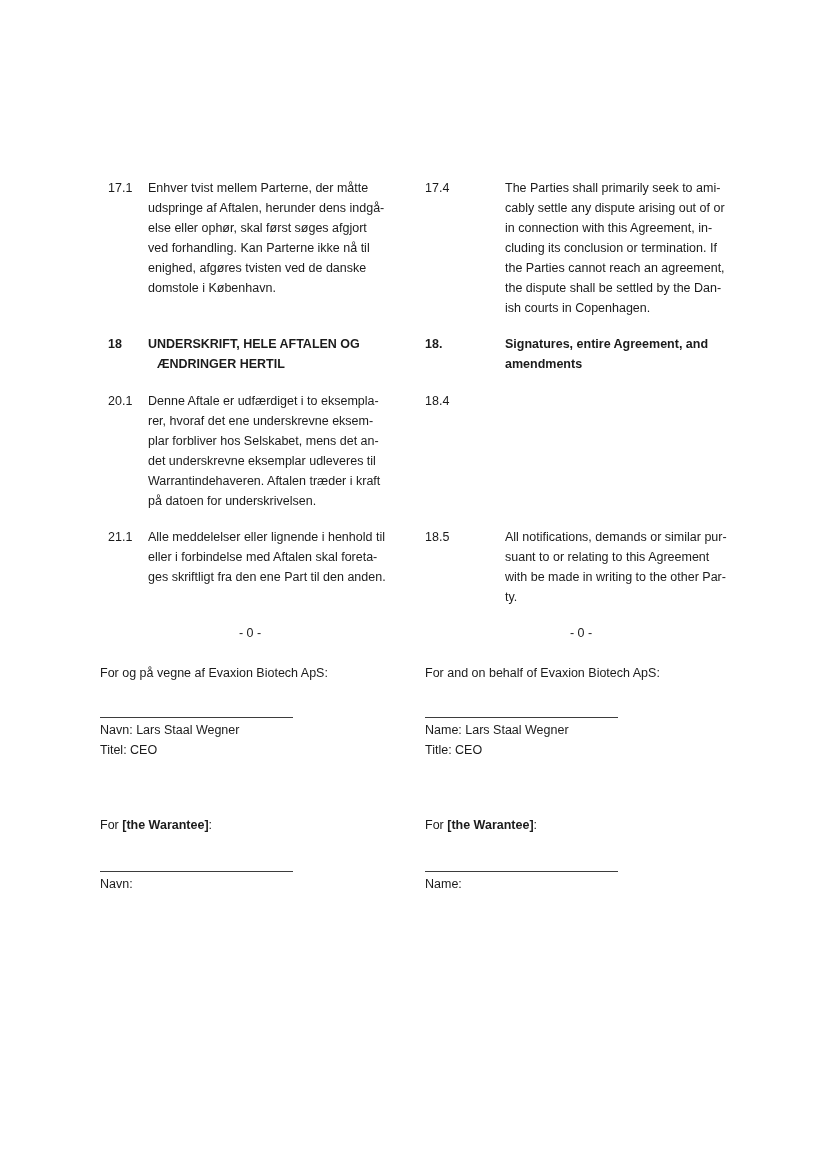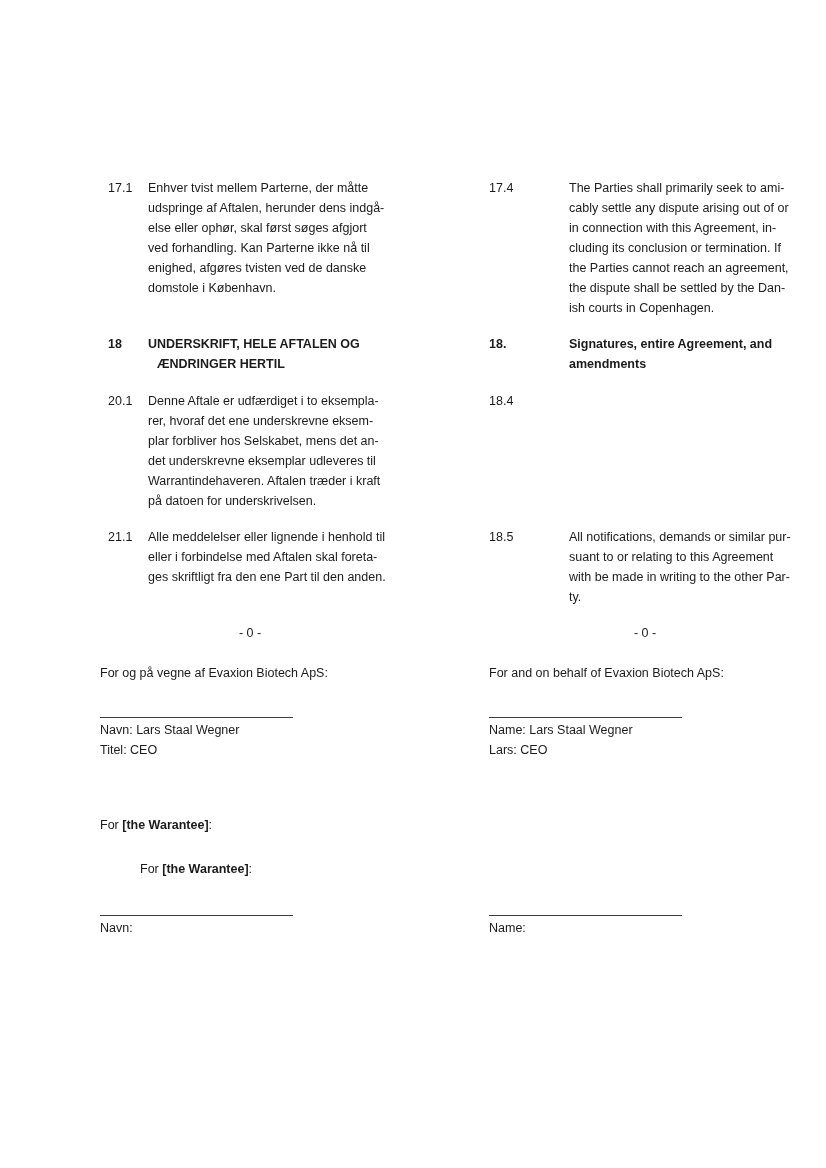--- a/index.html
+++ b/index.html
@@ -11,41 +11,41 @@
     font-size: 12.5px;
     line-height: 20px;
     color: #1b1b1b;
     overflow: hidden;
   }
   .page {
     width: 826px;
     height: 1168px;
     padding: 178px 89px 0 100px;
   }
-  .row { display: flex; gap: 24px; }
+  .row { display: flex; }
   .cell-left  { width: 300px; margin-right: 25px; flex-shrink: 0; }
-  .cell-right { width: 312px; flex-shrink: 0; margin-left: 40px; }
+  .cell-right { width: 312px; flex-shrink: 0; }
   .clause { display: flex; }
   .numrow .cell-left { padding-left: 8px; }
   .num-left  { width: 40px; flex-shrink: 0; }
   .num-right { width: 80px; flex-shrink: 0; }
   .txt { white-space: pre-line; }
   .heading { font-weight: bold; }
   .hang { padding-left: 9px; text-indent: -9px; }
   .mb16 { margin-bottom: 16px; }
   .mb17 { margin-bottom: 17px; }
   .mb20 { margin-bottom: 20px; }
   .divider-row .cell-left, .divider-row .cell-right { text-align: center; }
   .sigline { height: 20px; }
   .sigline .rule {
     width: 193px;
     height: 18px;
     border-bottom: 1px solid #3d3d3d;
   }
-  .gap-warantee { margin-top: 55px; flex-direction: column; }
+  .gap-warantee { margin-top: 55px; }
   .mb19 { margin-bottom: 19px; }
   b { font-weight: bold; }
 </style>
 </head>
 <body>
 
 <div class="page">
 
   <div class="row numrow mb16">
     <div class="cell-left clause">
@@ -129,21 +129,21 @@
     <div class="cell-right">
         <div class="rule"></div>
       </div>
   </div>
   <div class="row">
     <div class="cell-left">Navn: Lars Staal Wegner</div>
     <div class="cell-right">Name: Lars Staal Wegner</div>
   </div>
   <div class="row">
     <div class="cell-left">Titel: CEO</div>
-    <div class="cell-right">Lars: CEO</div>
+    <div class="cell-right">Title: CEO</div>
   </div>
 
   <div class="row gap-warantee mb19">
     <div class="cell-left"><span>For </span><b>[the Warantee]</b><span>:</span></div>
     <div class="cell-right"><span>For </span><b>[the Warantee]</b><span>:</span></div>
   </div>
   <div class="row sigline">
     <div class="cell-left">
         <div class="rule"></div>
       </div>

